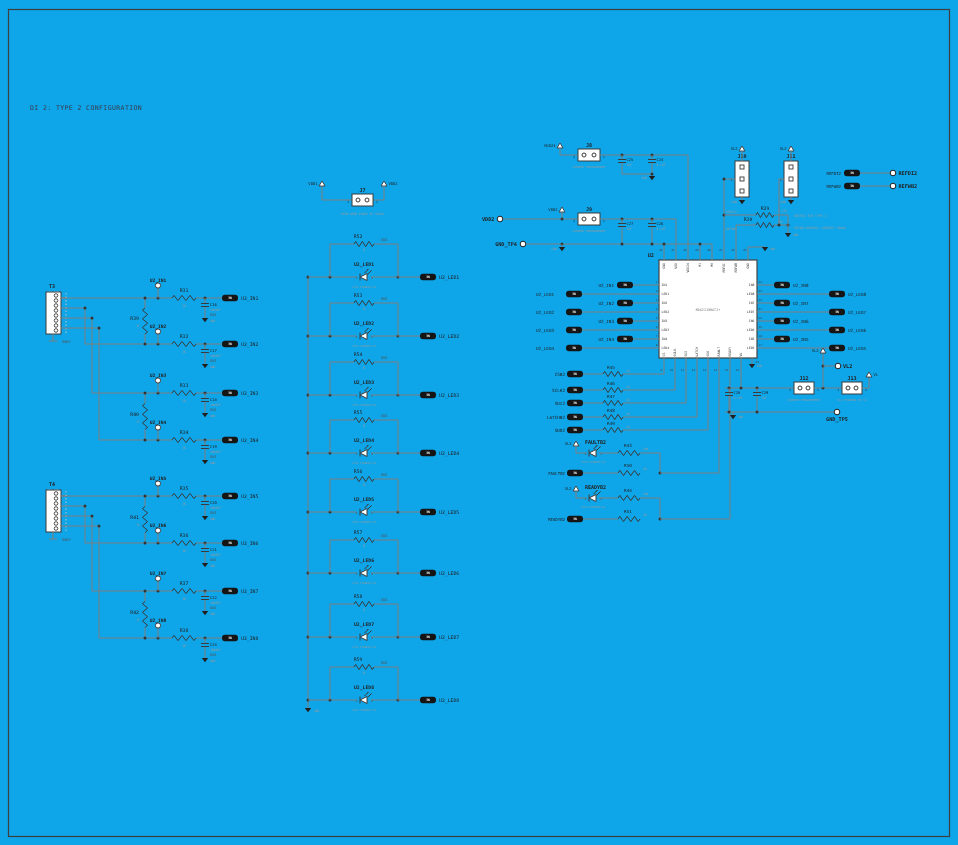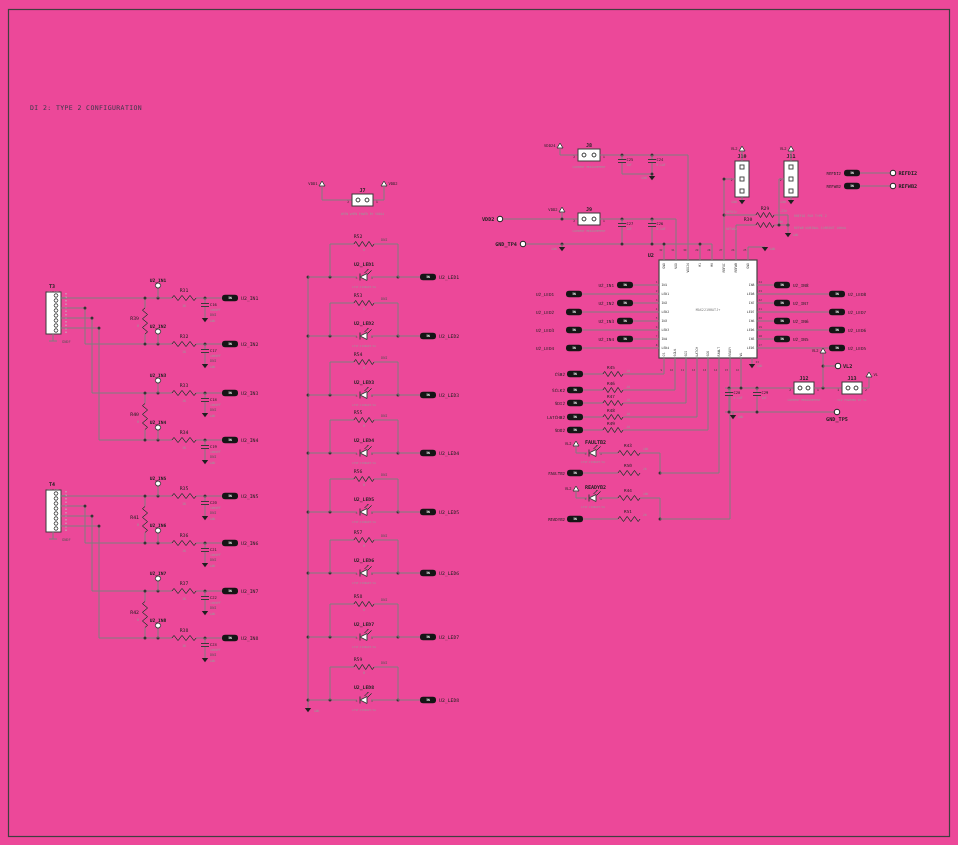--- a/index.html
+++ b/index.html
@@ -1,16 +1,16 @@
 <!DOCTYPE html>
 <html><head>
 <meta charset="utf-8">
 <style>
   html,body{margin:0;padding:0;background:#e8e8e8;}
-  #page{position:relative;width:958px;height:845px;background:#ec4899;overflow:hidden;
+  #page{position:relative;width:958px;height:845px;background:#0ea5e9;overflow:hidden;
         font-family:"DejaVu Sans Mono",monospace;}
   #title{position:absolute;left:30px;top:104px;font-size:6.5px;color:#3a3a4a;letter-spacing:.4px;}
   svg{position:absolute;left:0;top:0;}
   svg text{font-family:"DejaVu Sans Mono",monospace;}
 </style>
 </head>
 <body>
 
 <div id="page">
   <div id="title">DI 2: TYPE 2 CONFIGURATION</div>

